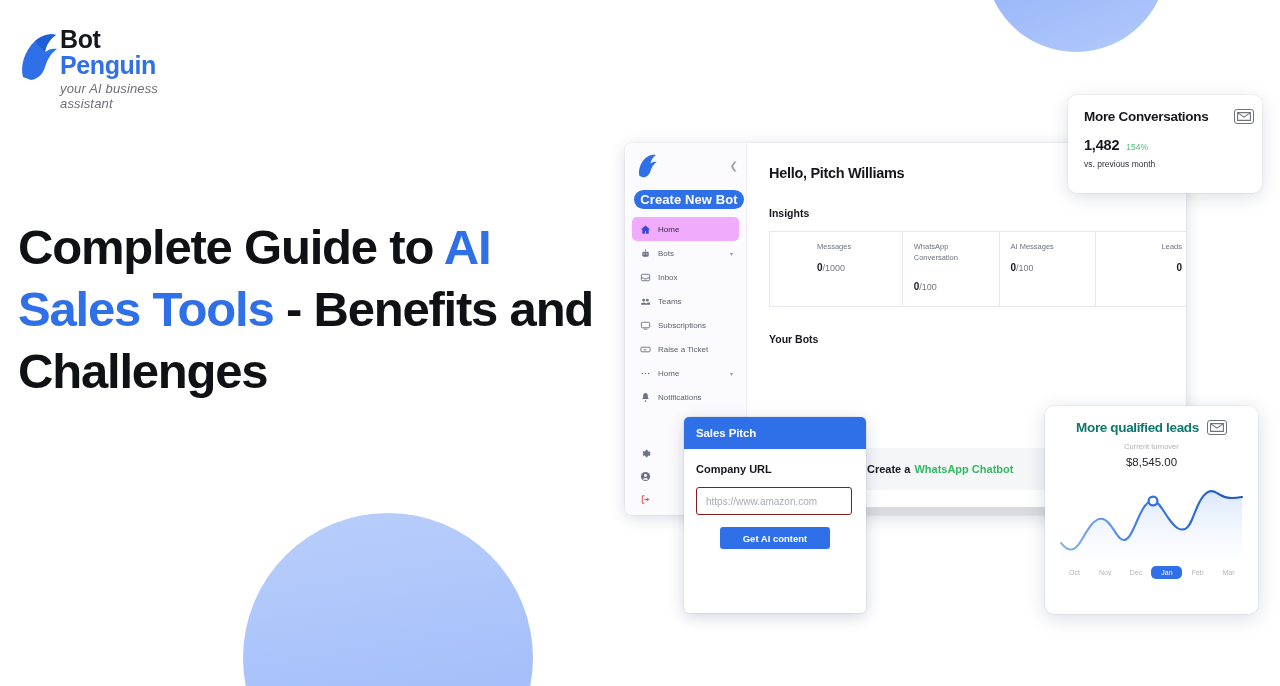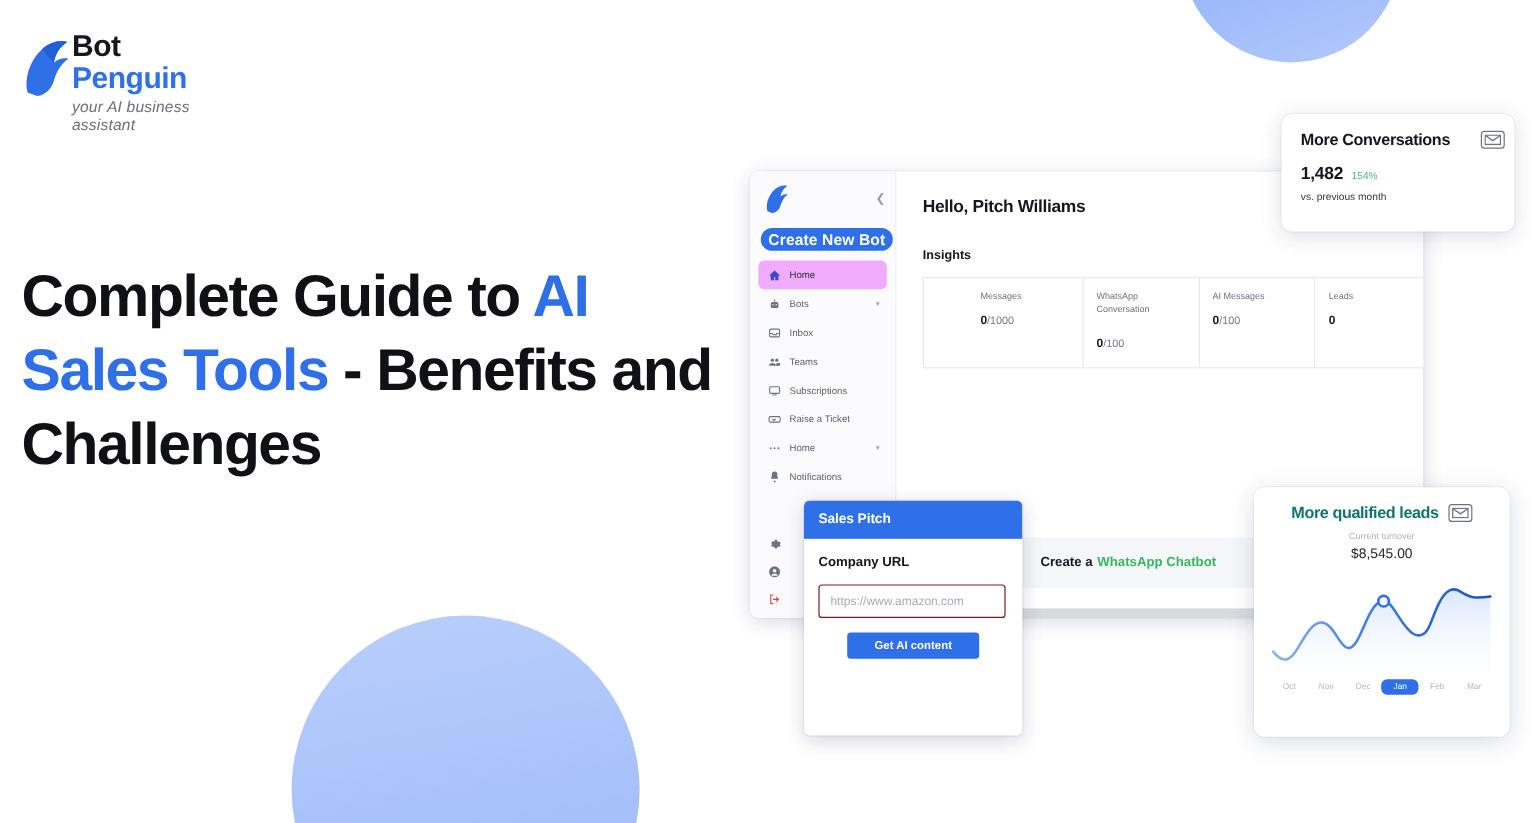--- a/index.html
+++ b/index.html
@@ -84,21 +84,21 @@
   .side-bottom .nav-item { height: 23px; }
 
   .dash-main { flex: 1; padding: 22px 0 0 22px; position: relative; }
   .greet { font-size: 14.5px; font-weight: bold; color: #15171c; letter-spacing: -0.3px; }
   .sect-title { font-size: 10.5px; font-weight: bold; color: #15171c; margin-top: 26px; }
   .insights {
     margin-top: 12px; width: 424px; height: 76px;
     border: 1px solid #e6e8ee; display: flex; background: #fff; padding-left: 36px;
   }
   .ins-cell { flex: 1; border-right: 1px solid #e6e8ee; padding: 9px 10px 0 11px; }
-  .ins-cell:last-child { border-right: none; }
+  .ins-cell:last-child { border-right: none; text-align: right; }
   .ins-label { font-size: 7.5px; color: #6e7280; line-height: 11px; }
   .ins-value { margin-top: 10px; font-size: 9px; color: #73777f; }
   .ins-value b { color: #16181d; font-size: 10px; font-weight: bold; }
   .ins-cell.wa .ins-value { margin-top: 18px; }
 
   .bots-area { margin-top: 16px; width: 404px; text-align: center; }
   .bots-title { font-size: 8.5px; font-weight: bold; color: #1a1c22; }
   .bots-sub { font-size: 6px; color: #a9adb6; margin-top: 5px; }
   .create-bot-btn {
     margin: 9px auto 0 auto; width: 99px; height: 20px; border-radius: 4px;
@@ -148,21 +148,21 @@
   .leads-chart { position: relative; margin-top: 9px; width: 185px; height: 80px; }
   .leads-chart svg { display: block; }
   .months { display: flex; margin-top: 9px; width: 185px; }
   .month { flex: 1; text-align: center; font-size: 7px; color: #b2b6bd; line-height: 13px; }
   .month.active {
     background: #2f6fe8; color: #fff; border-radius: 5px; font-weight: normal;
   }
 
   
   .pitch {
-    position: absolute; left: 670px; top: 417px; width: 182px; height: 196px;
+    position: absolute; left: 684px; top: 417px; width: 182px; height: 196px;
     background: #fff; border-radius: 5px;
     box-shadow: 0 4px 16px rgba(20,35,80,0.18), 0 0 0 1px rgba(0,0,0,0.05);
     overflow: hidden;
   }
   .pitch-head {
     height: 32px; background: #2f6fe8; color: #fff;
     display: flex; align-items: center; padding-left: 12px;
     font-size: 11.5px; font-weight: bold; letter-spacing: -0.1px;
   }
   .pitch-body { padding: 14px 12px 0 12px; }
@@ -323,20 +323,21 @@
         <div class="ins-cell">
           <div class="ins-label">AI Messages</div>
           <div class="ins-value"><b>0</b><span>/100</span></div>
         </div>
         <div class="ins-cell">
           <div class="ins-label">Leads</div>
           <div class="ins-value"><b>0</b><span></span></div>
         </div>
       </div>
 
+      <div class="sect-title">Your Bots</div>
 
       <div class="wa-banner">
         <span>Create a</span>
         <span class="wa-green">WhatsApp Chatbot</span>
       </div>
       <div class="dash-footer"></div>
     </div>
   </div>
 
   <div class="card-conv">

